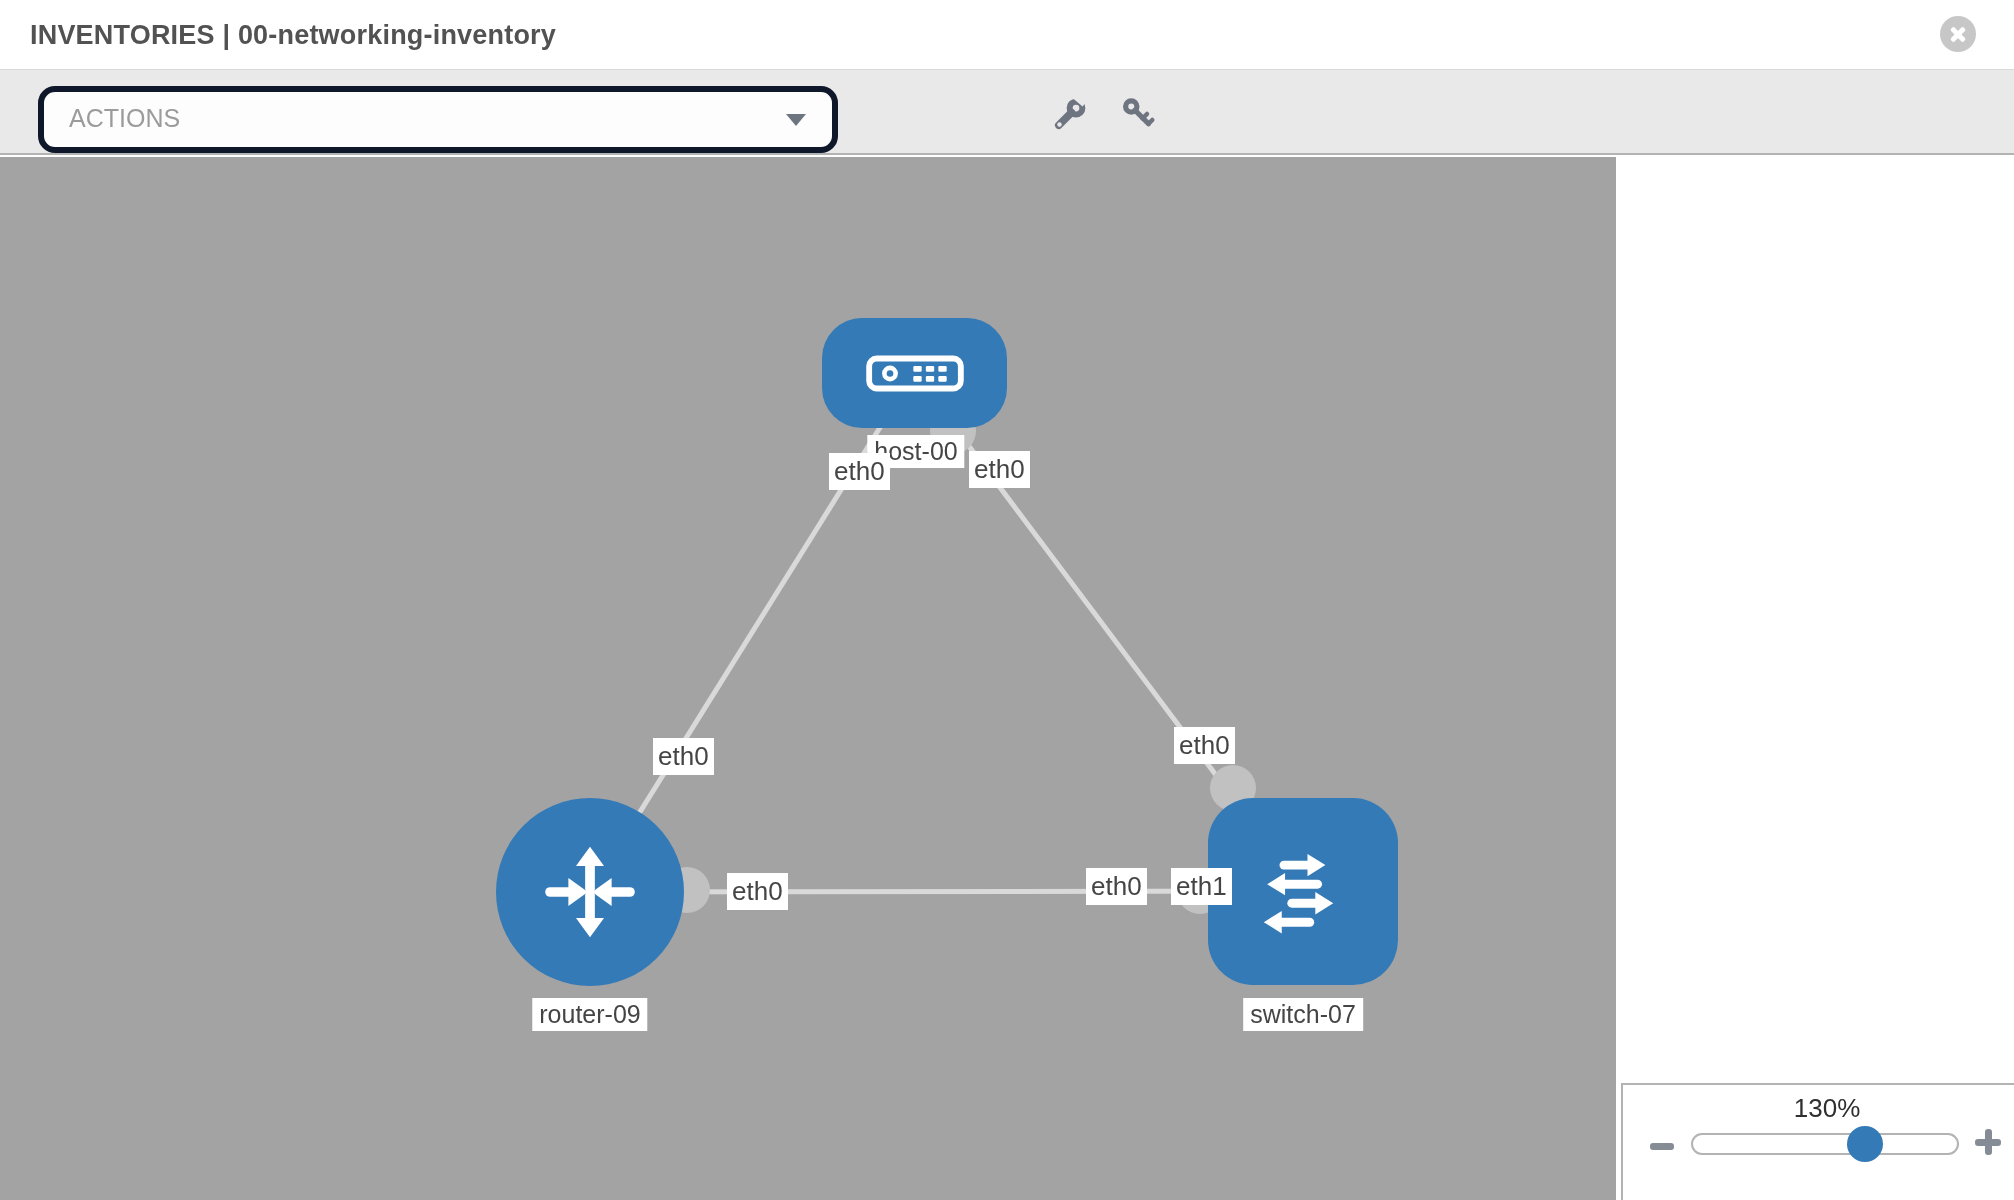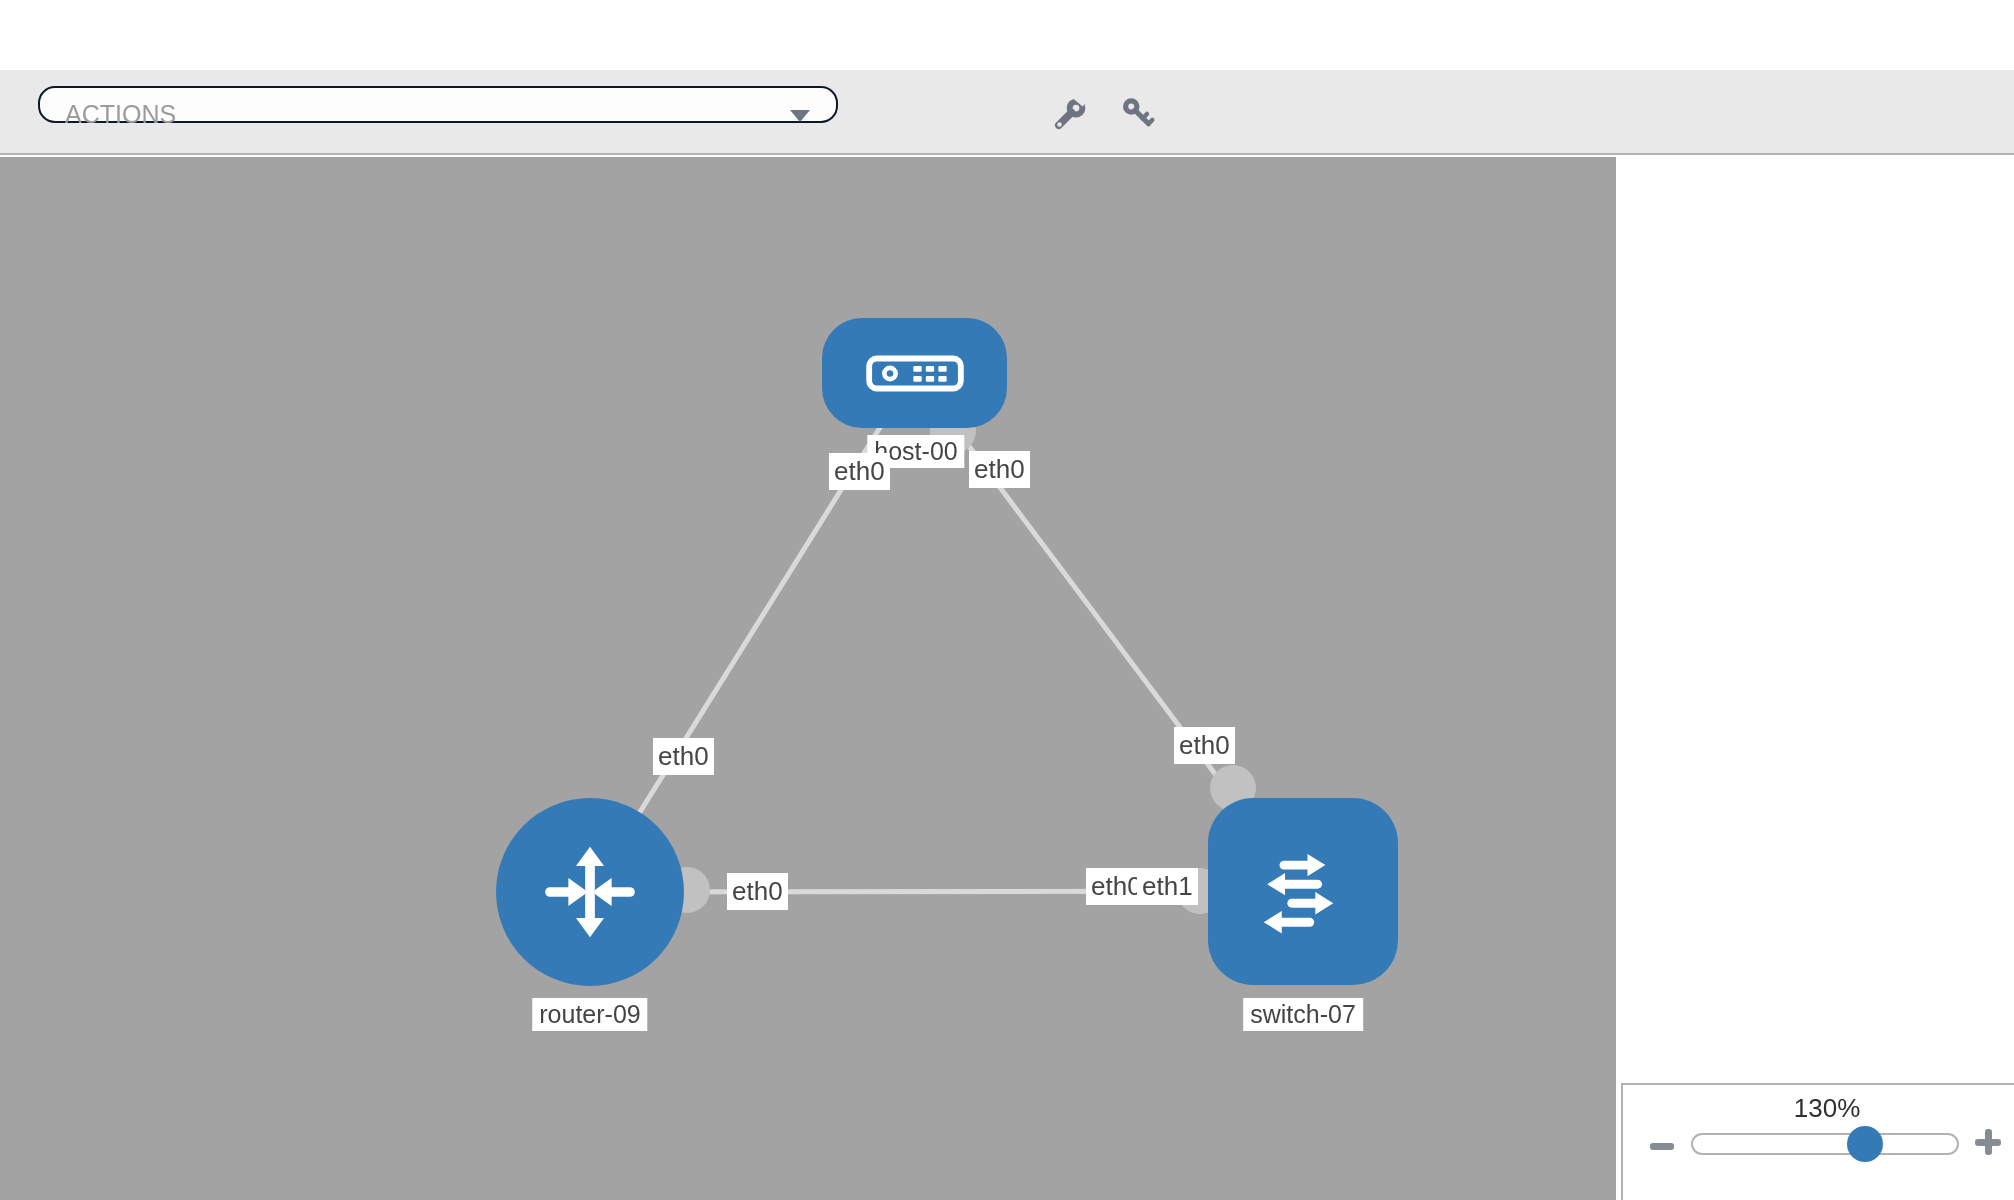--- a/index.html
+++ b/index.html
@@ -14,22 +14,22 @@
   .close-btn{position:absolute;right:38px;top:16px;width:36px;height:36px;border:none;
              border-radius:50%;background:#c7c7c7;cursor:pointer;padding:0;}
   .close-btn .bar{position:absolute;left:9px;top:15.5px;width:18px;height:5px;
                   background:#fff;border-radius:2px;}
   .close-btn .bar.b1{transform:rotate(45deg);}
   .close-btn .bar.b2{transform:rotate(-45deg);}
 
   
   .toolbar{position:absolute;left:0;top:70px;width:100%;height:85px;background:#e9e9e9;
            border-bottom:2px solid #b3b3b3;box-sizing:border-box;}
-  .dropdown{position:absolute;top:16px;height:37px;background:#fdfdfd;
-            border:2px solid #0f172a;border-radius:17px;box-sizing:border-box;
+  .dropdown{position:absolute;top:16px;height:67px;background:#fdfdfd;
+            border:6px solid #0f172a;border-radius:17px;box-sizing:border-box;
             font-size:25px;color:#9b9b9b;line-height:53px;cursor:pointer;}
   .dropdown .dd-text{padding-left:25px;display:block;}
   .dd-actions{left:38px;width:800px;}
   .dd-search{left:1183px;width:795px;}
   .caret{position:absolute;right:26px;top:22px;width:0;height:0;
          border-left:10px solid transparent;border-right:10px solid transparent;
          border-top:12px solid #6d7580;}
   .tool-btn{position:absolute;top:26px;width:36px;height:36px;background:transparent;
             border:none;padding:0;cursor:pointer;}
   .tool-btn.wrench{left:1052px;}
@@ -49,21 +49,21 @@
   .if-label{font-size:26px;padding:3px 5px;}
   .nl-host{left:916px;top:278px;}
   .nl-router{left:590px;top:841px;}
   .nl-switch{left:1303px;top:841px;}
   .if-1{left:829px;top:296px;}   
   .if-2{left:969px;top:294px;}   
   .if-3{left:653px;top:581px;}   
   .if-4{left:1174px;top:570px;}  
   .if-5{left:727px;top:716px;}   
   .if-6b{left:1086px;top:711px;} 
-  .if-6f{left:1137px;top:711px;} 
+  .if-6f{left:1171px;top:711px;} 
 
   
   .zoom-panel{position:absolute;left:1621px;top:1083px;width:400px;height:130px;
               background:#fff;border:2px solid #b3b3b3;box-sizing:border-box;z-index:5;}
   .zoom-level{position:absolute;left:204px;top:8px;transform:translateX(-50%);
               font-size:26px;color:#2f2f2f;}
   .zoom-btn{position:absolute;background:transparent;border:none;padding:0;cursor:pointer;}
   .zoom-out{left:26px;top:48px;width:26px;height:26px;}
   .zoom-out .hbar{position:absolute;left:1px;top:10px;width:24px;height:7px;
                   background:#868c95;border-radius:3px;}
@@ -76,20 +76,28 @@
               background:#fff;border:2px solid #b3b3b3;border-radius:13px;
               box-sizing:border-box;cursor:pointer;}
   .zoom-handle{position:absolute;left:154px;top:-9px;width:36px;height:36px;
                border-radius:50%;background:#337ab7;cursor:grab;}
 </style>
 </head>
 <body>
 
 <div class="app">
 
+  <div class="topbar">
+    <h1 class="page-title">INVENTORIES | 00-networking-inventory</h1>
+    <button class="close-btn">
+      <span>
+        <span class="bar b1"></span><span class="bar b2"></span>
+      </span>
+    </button>
+  </div>
 
   <div class="toolbar">
     <div class="dropdown dd-actions">
       <span class="dd-text">ACTIONS</span>
       <span class="caret"></span>
     </div>
 
     <button class="tool-btn wrench">
       <svg width="36" height="36" viewBox="0 0 48 48">
         <circle cx="32" cy="16" r="8.5" fill="none" stroke="#6e7480" stroke-width="8"></circle>

